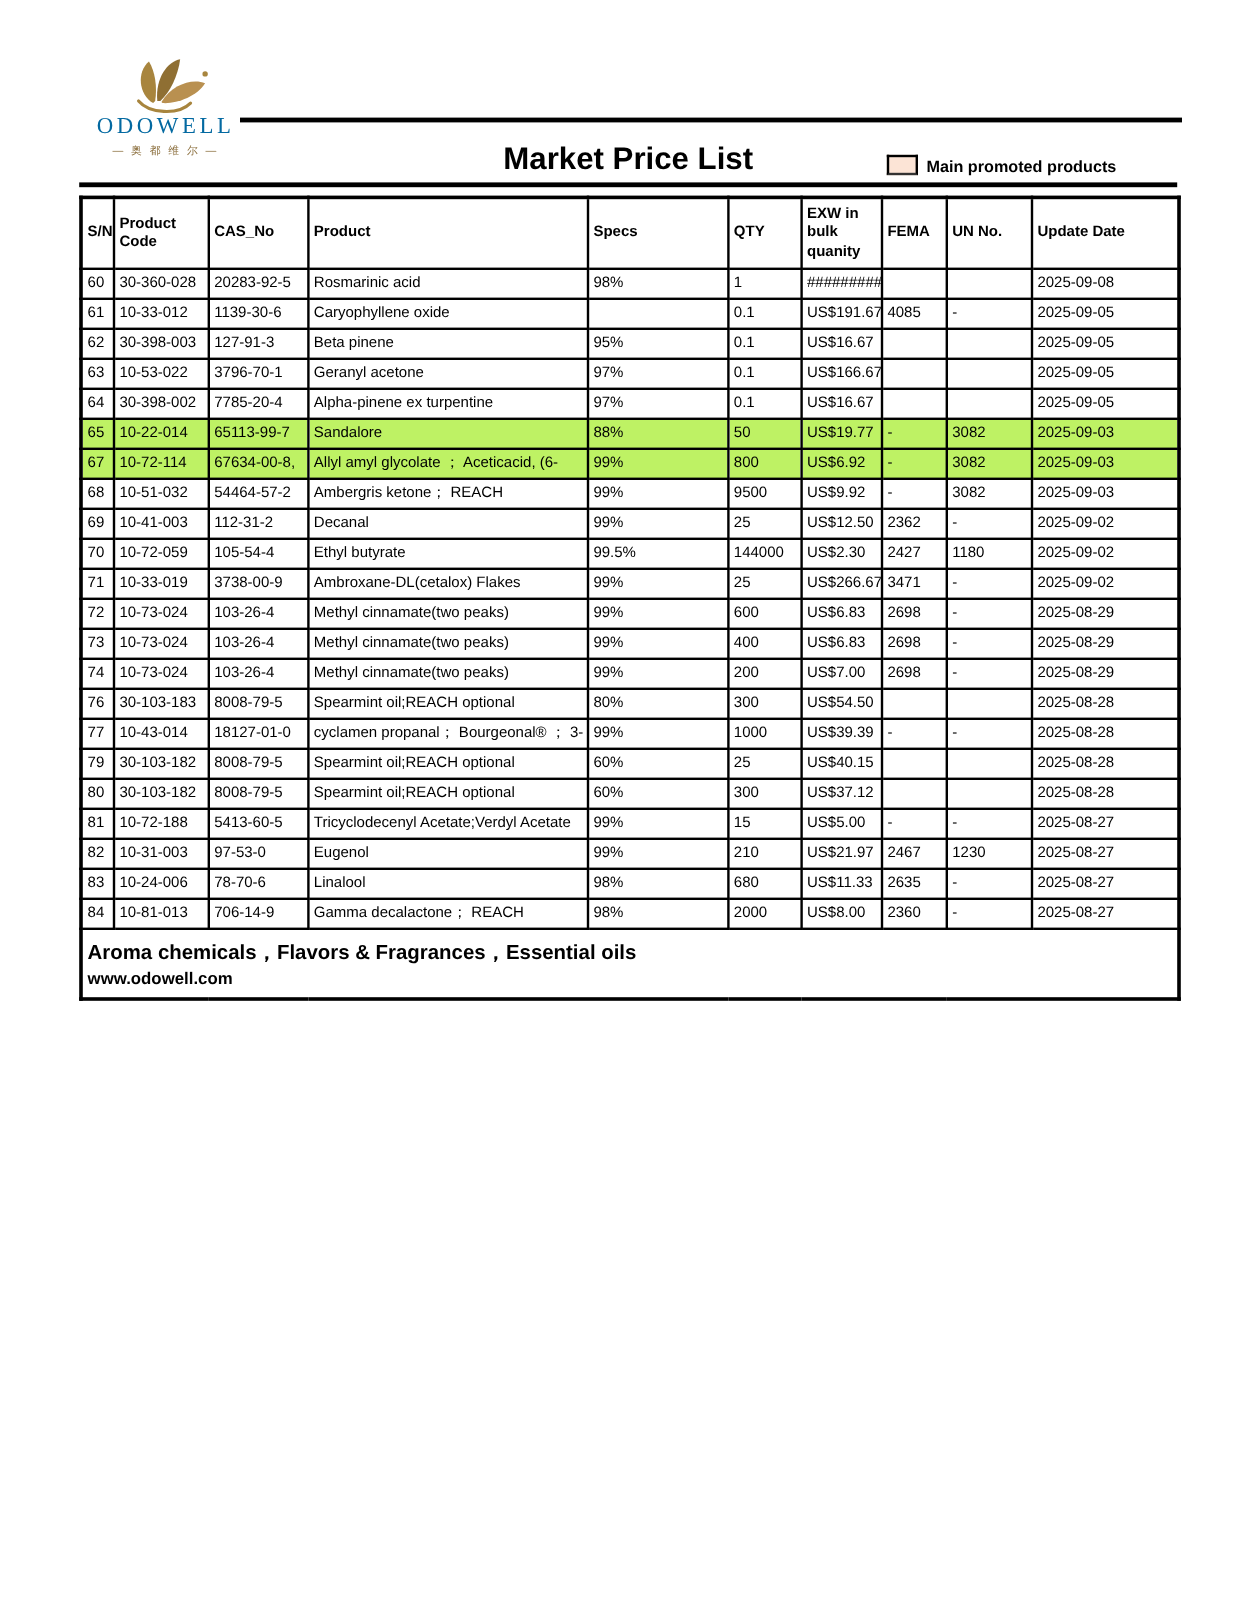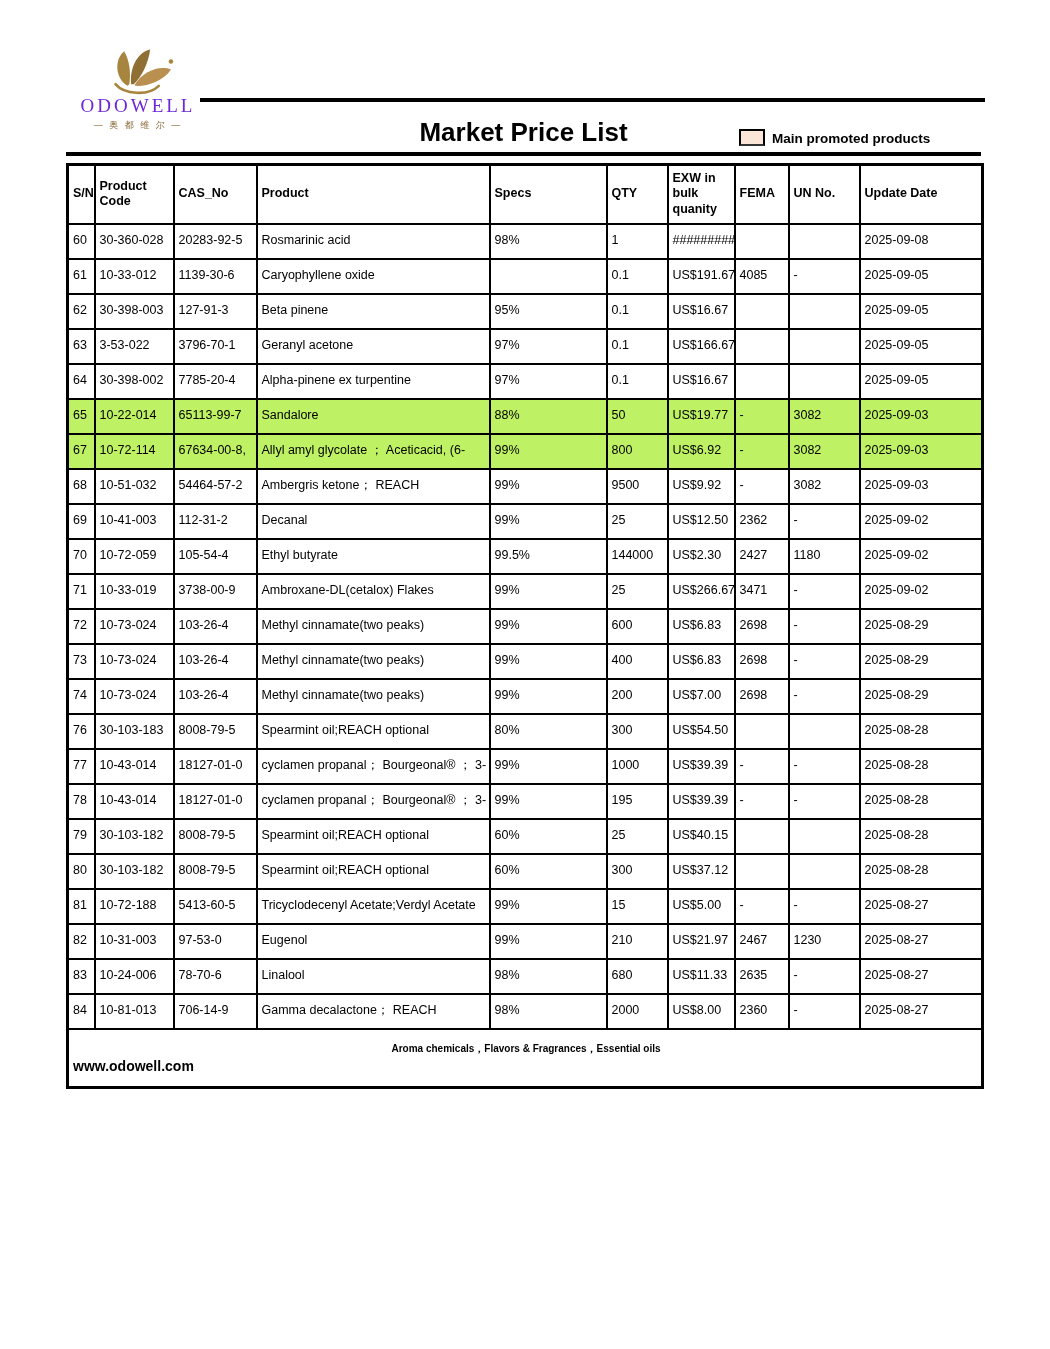--- a/index.html
+++ b/index.html
@@ -8,21 +8,21 @@
     width:1050px; height:1349px; position:relative;
     font-family:"Liberation Sans", sans-serif; color:#000;
   }
   .page { position:absolute; inset:0; background:#fff; overflow:hidden; }
 
   
   .logo { position:absolute; left:68px; top:46px; width:140px; text-align:center; }
   .logo svg { display:block; margin:0 auto; }
   .brand {
     font-family:"Liberation Serif", serif; font-size:19px; font-weight:400;
-    letter-spacing:3px; color:#6d28d9; margin-top:-3px; white-space:nowrap;
+    letter-spacing:3px; color:#0369a1; margin-top:-3px; white-space:nowrap;
   }
   .brand-cn {
     font-size:9px; color:#8a6d3b; letter-spacing:2px; margin-top:2px; white-space:nowrap;
   }
 
   .top-rule   { position:absolute; left:200px; top:98px;  width:785px; height:4px; background:#000; }
   .page-title { position:absolute; left:66px;  top:117px; width:915px; text-align:center;
                 font-size:26px; font-weight:bold; }
   .title-rule { position:absolute; left:66px;  top:152px; width:915px; height:4px; background:#000; }
 
@@ -32,26 +32,26 @@
   .legend-label { margin-left:7px; font-size:13.5px; font-weight:bold; white-space:nowrap; }
 
   
   table.price { position:absolute; left:66px; top:163px; width:915px;
                 border-collapse:collapse; table-layout:fixed; border:3px solid #000; }
   .price th, .price td {
     border:2px solid #000; overflow:hidden; white-space:nowrap;
     padding:0 2px 0 4px; text-align:left; vertical-align:middle; font-size:12.5px;
   }
   .price thead th { height:59px; font-weight:bold; white-space:normal; line-height:1.25; }
-  .price tbody tr { height:35px; }
+  .price tbody tr { height:25px; }
   .price tbody td { line-height:1.05; }
   .price tbody tr.hl td { background:#bef264; }
   .footer-cell { height:59px; text-align:center; vertical-align:middle;
                  font-weight:bold; white-space:normal; }
-  .footer-cell .l1 { font-size:10px;text-align:center; }
+  .footer-cell .l1 { font-size:17px; }
   .footer-cell .l2 { font-size:14px; margin-top:2px; }
 </style>
 </head>
 <body>
 
 <div class="page">
 
   <div class="logo">
     <svg width="88" height="52" viewBox="0 0 100 60">
       <path d="M38,46 C24,38 22,16 34,6 C40,16 42,30 40,44 Z" fill="#a8853e"></path>
@@ -134,21 +134,21 @@
     <td>Beta pinene</td>
     <td>95%</td>
     <td>0.1</td>
     <td>US$16.67</td>
     <td></td>
     <td></td>
     <td>2025-09-05</td>
   </tr>
         <tr>
     <td>63</td>
-    <td>3-53-022</td>
+    <td>10-53-022</td>
     <td>3796-70-1</td>
     <td>Geranyl acetone</td>
     <td>97%</td>
     <td>0.1</td>
     <td>US$166.67</td>
     <td></td>
     <td></td>
     <td>2025-09-05</td>
   </tr>
         <tr>
@@ -289,32 +289,20 @@
     <td>18127-01-0</td>
     <td>cyclamen propanal； Bourgeonal® ； 3-</td>
     <td>99%</td>
     <td>1000</td>
     <td>US$39.39</td>
     <td>-</td>
     <td>-</td>
     <td>2025-08-28</td>
   </tr>
         <tr>
-    <td>78</td>
-    <td>10-43-014</td>
-    <td>18127-01-0</td>
-    <td>cyclamen propanal； Bourgeonal® ； 3-</td>
-    <td>99%</td>
-    <td>195</td>
-    <td>US$39.39</td>
-    <td>-</td>
-    <td>-</td>
-    <td>2025-08-28</td>
-  </tr>
-        <tr>
     <td>79</td>
     <td>30-103-182</td>
     <td>8008-79-5</td>
     <td>Spearmint oil;REACH optional</td>
     <td>60%</td>
     <td>25</td>
     <td>US$40.15</td>
     <td></td>
     <td></td>
     <td>2025-08-28</td>

